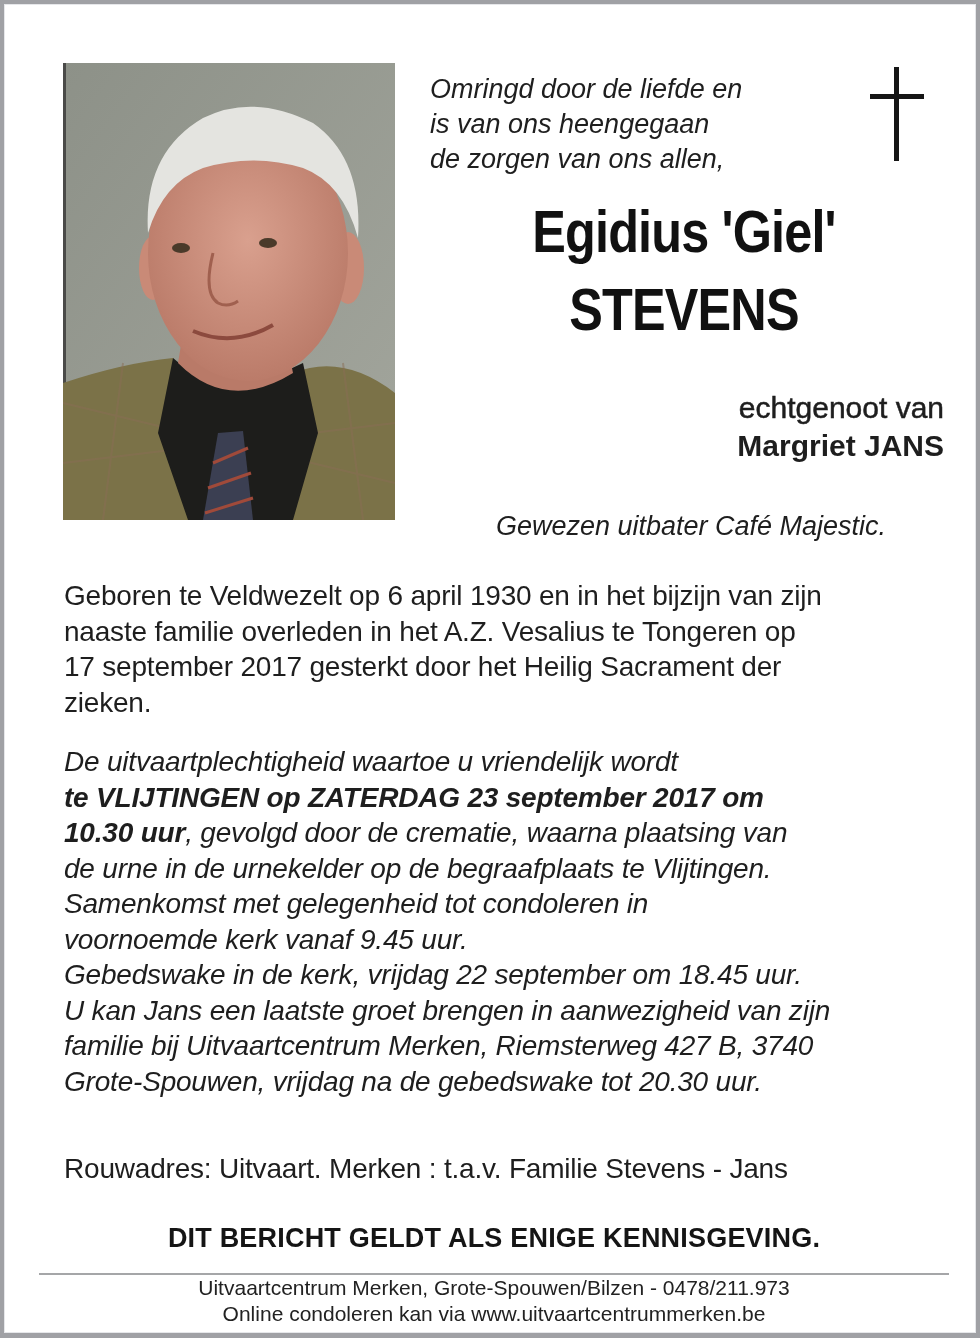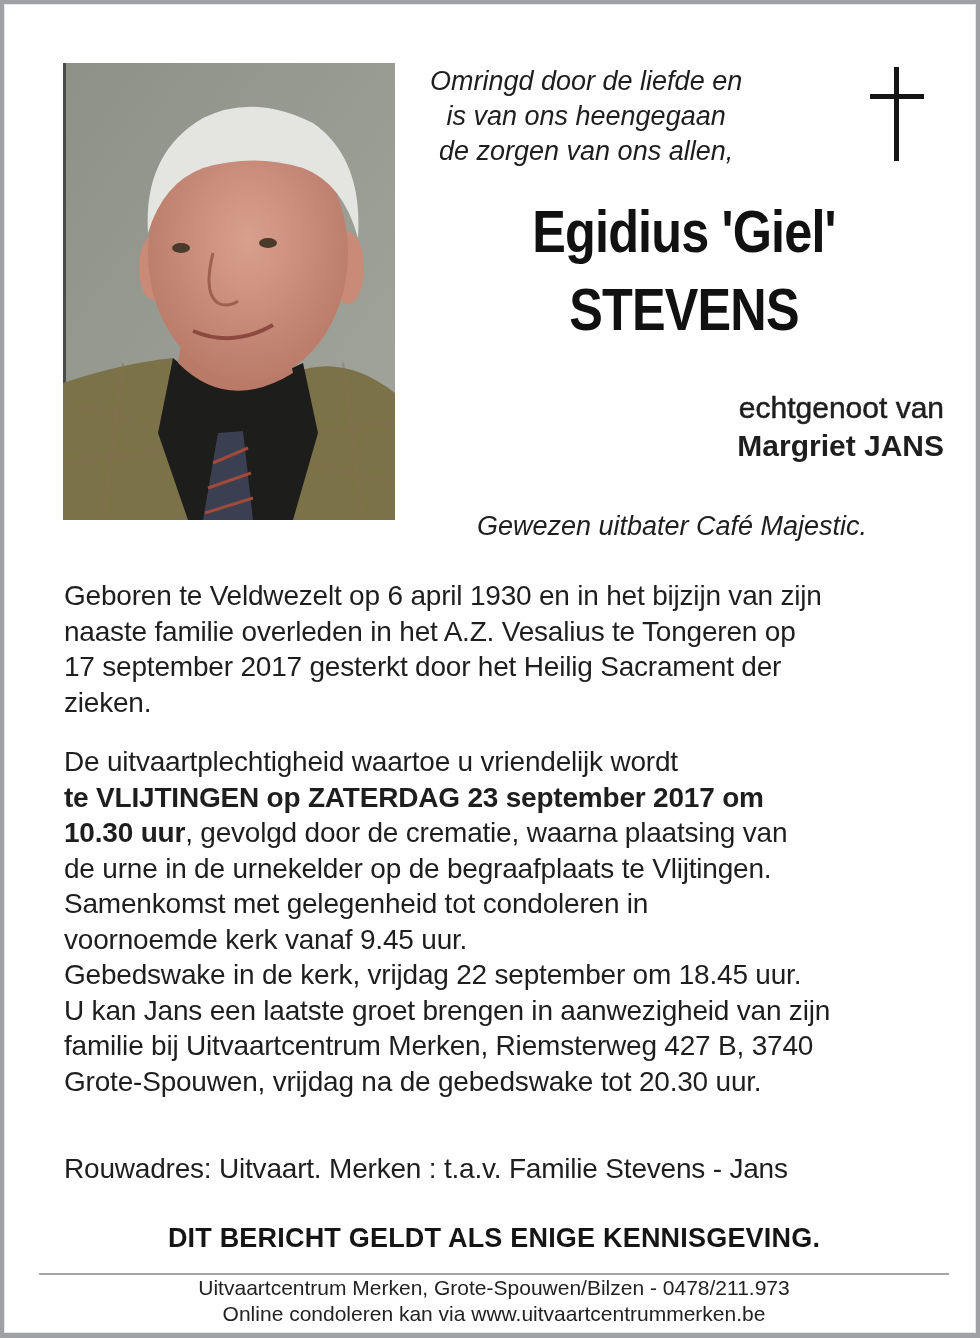--- a/index.html
+++ b/index.html
@@ -21,26 +21,25 @@
   .photo {
     position: absolute;
     left: 59px; top: 59px;
     width: 332px; height: 457px;
     overflow: hidden;
     background: #8e928a;
   }
   .photo svg { display: block; }
   .intro {
     position: absolute;
-    left: 426px; top: 60px;
+    left: 426px; top: 68px;
     font-style: italic;
     font-size: 27px;
     line-height: 35px;
     color: #1e1e1e;
-    text-align: center;
   }
   .intro div { white-space: nowrap; }
   .cross {
     position: absolute;
     left: 866px; top: 63px;
     width: 54px; height: 94px;
   }
   .cross .v { position: absolute; left: 24px; top: 0; width: 5px; height: 94px; background: #151515; }
   .cross .h { position: absolute; left: 0; top: 27px; width: 54px; height: 5px; background: #151515; }
   .name {
@@ -62,38 +61,38 @@
     left: 420px; width: 520px; top: 385px;
     text-align: right;
     font-size: 30px;
     line-height: 38px;
     font-weight: bold;
     color: #1e1e1e;
   }
   .spouse .l1 { font-weight: normal; -webkit-text-stroke: 0.5px #1e1e1e; }
   .occupation {
     position: absolute;
-    left: 408px; width: 520px; top: 505px;
+    left: 427px; width: 520px; top: 505px;
     text-align: center;
     font-style: italic;
     font-size: 27px;
     line-height: 34px;
     color: #1e1e1e;
   }
   .body-text {
     position: absolute;
     left: 60px; width: 880px;
     font-size: 28px;
     line-height: 35.5px;
     color: #1e1e1e;
     letter-spacing: -0.2px;
   }
   .body-text div { white-space: nowrap; }
   .p1 { top: 574px; }
-  .p2 { top: 740px; }
+  .p2 { top: 740px; font-style: italic; }
   .p3 { top: 1147px; }
   .b { font-weight: bold; }
   .notice {
     position: absolute;
     left: 0; width: 980px; top: 1216px;
     text-align: center;
     font-weight: bold;
     font-size: 27px;
     line-height: 36px;
     color: #151515;

